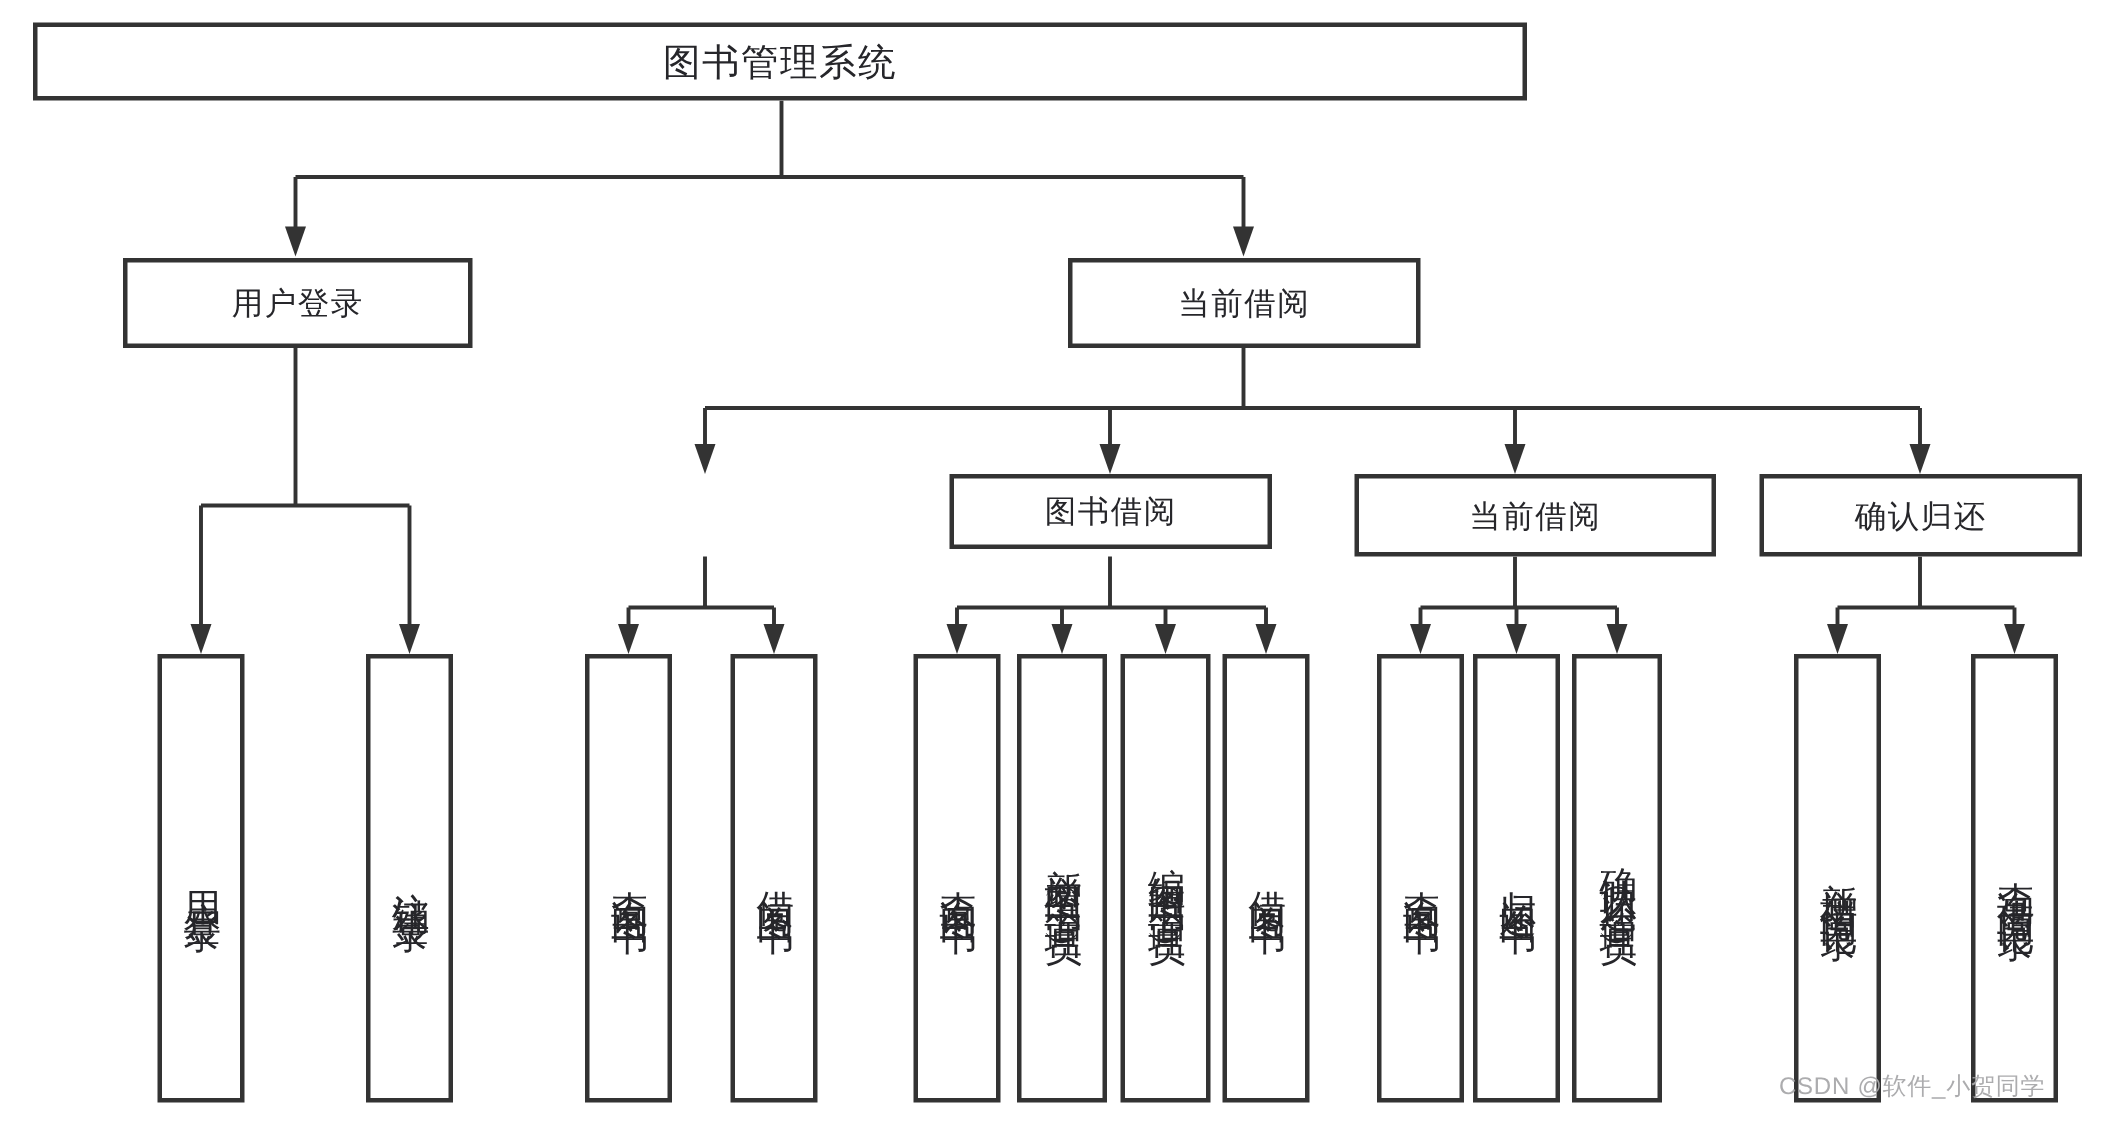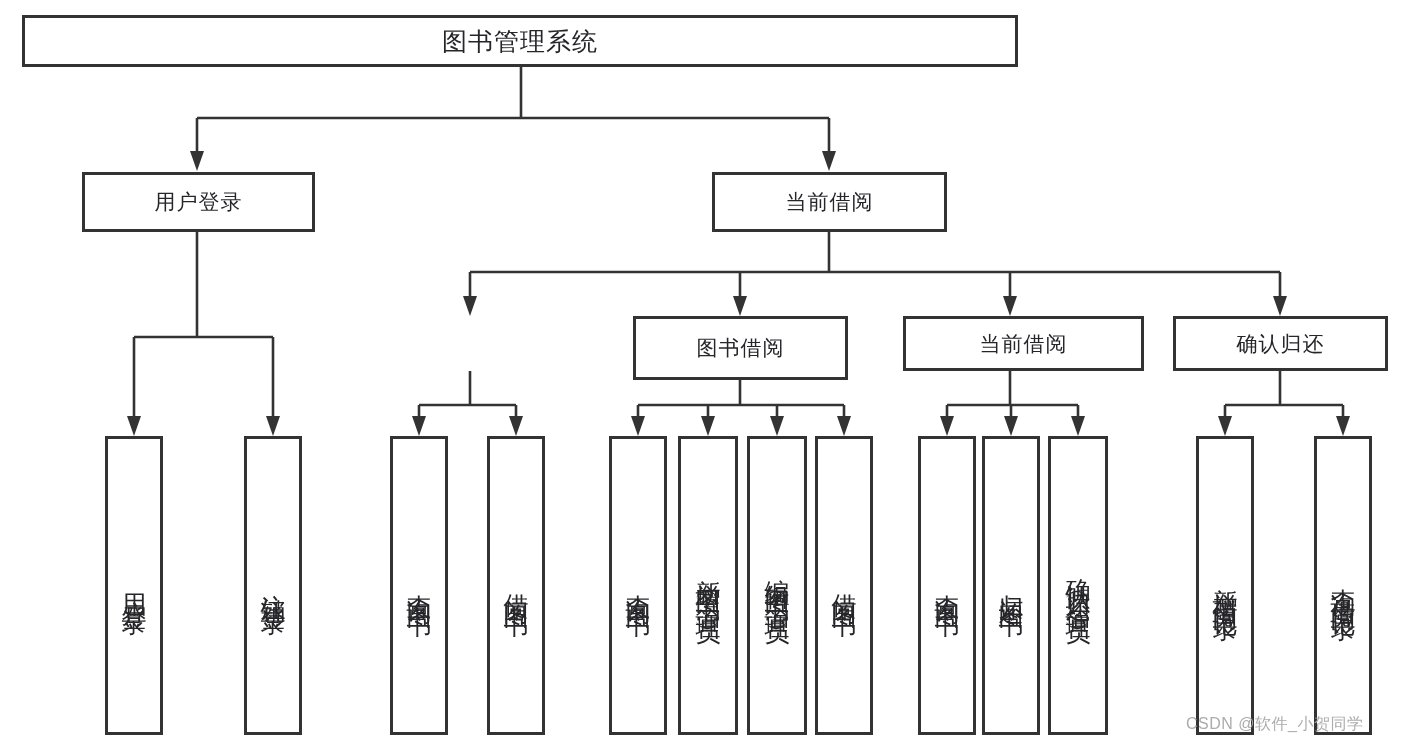--- a/index.html
+++ b/index.html
@@ -96,21 +96,21 @@
       <polygon points="1218,416 1232,416 1225,436"></polygon>
       <polygon points="1336,416 1350,416 1343,436"></polygon>
     </g>
   </svg>
 
   <div class="node h-node root-node" style="left:22px; top:15px; width:996px; height:52px;">图书管理系统</div>
 
   <div class="node h-node" style="left:82px; top:172px; width:233px; height:60px;">用户登录</div>
   <div class="node h-node" style="left:712px; top:172px; width:235px; height:60px;">当前借阅</div>
 
-  <div class="node h-node" style="left:633px; top:316px; width:215px; height:64px;">图书借阅</div>
+  <div class="node h-node" style="left:633px; top:316px; width:215px; height:50px;">图书借阅</div>
   <div class="node h-node" style="left:903px; top:316px; width:241px; height:55px;">当前借阅</div>
   <div class="node h-node" style="left:1173px; top:316px; width:215px; height:55px;">确认归还</div>
 
   <div class="node v-node" style="left:105px; top:436px; width:58px; height:299px;">用户登录</div>
   <div class="node v-node" style="left:244px; top:436px; width:58px; height:299px;">注销登录</div>
 
   <div class="node v-node" style="left:390px; top:436px; width:58px; height:299px;">查询图书</div>
   <div class="node v-node" style="left:487px; top:436px; width:58px; height:299px;">借阅图书</div>
 
   <div class="node v-node" style="left:609px; top:436px; width:58px; height:299px;">查询图书</div>

